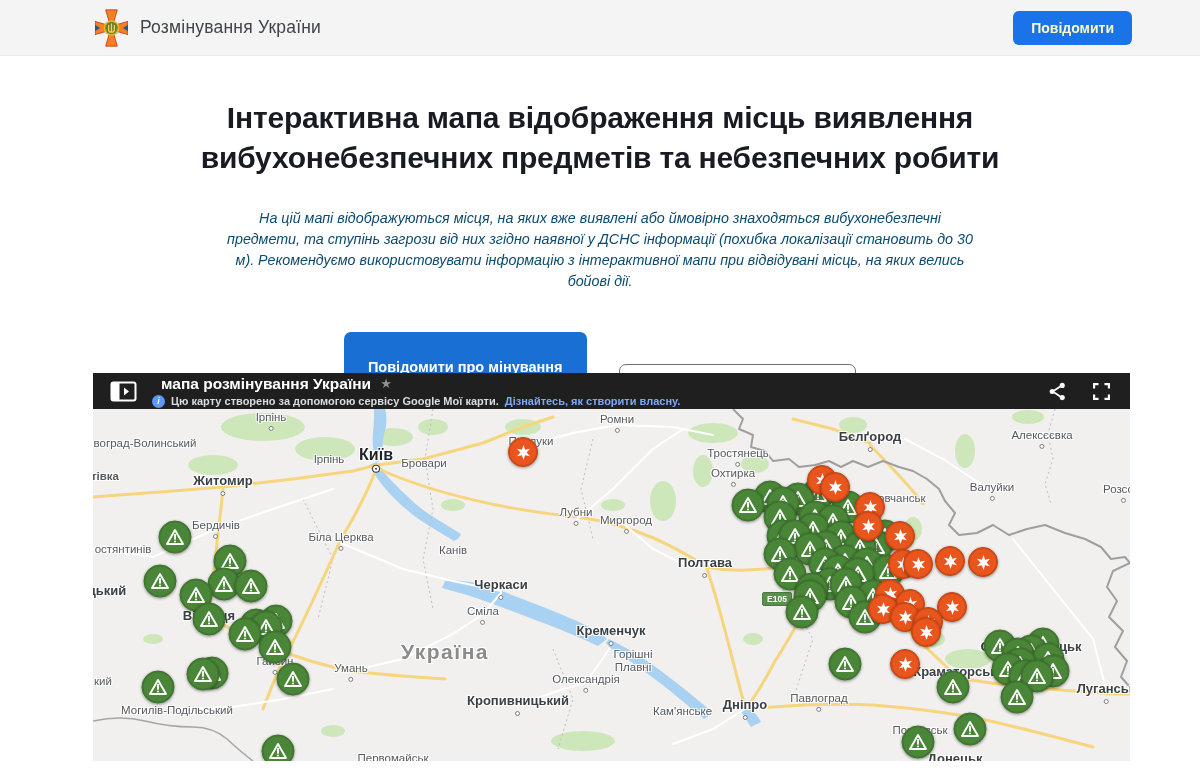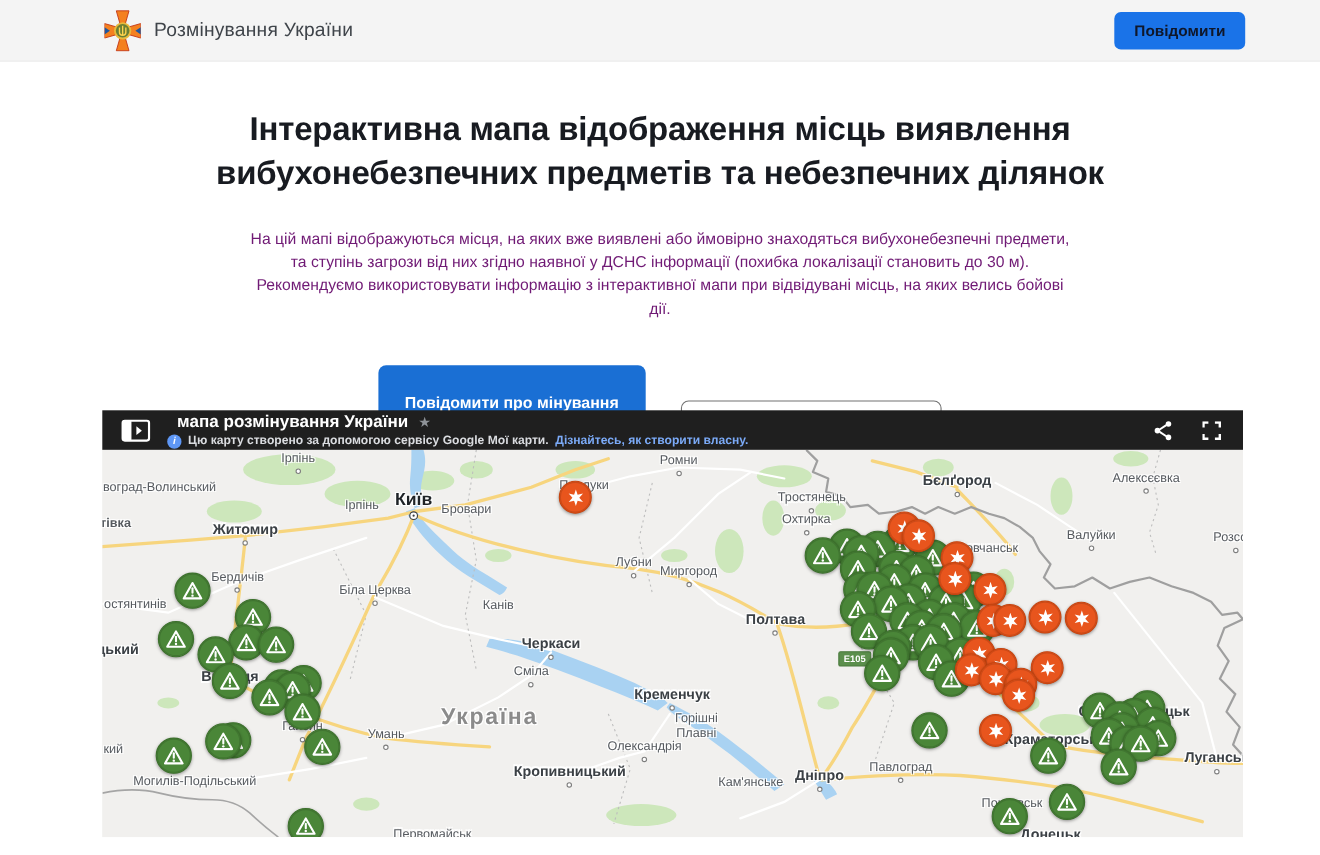--- a/index.html
+++ b/index.html
@@ -6,30 +6,30 @@
   html,body { width:1200px; height:777px; overflow:hidden; background:#fff;
               font-family:"Liberation Sans", sans-serif; }
 
   
   .site-header { position:absolute; top:0; left:0; width:1200px; height:56px;
                  background:#f4f4f4; border-bottom:1px solid #ececec; }
   .hwrap { height:100%; display:flex; align-items:center; justify-content:space-between;
            padding:0 68px 0 95px; }
   .brand { display:flex; align-items:center; gap:12px; cursor:pointer; }
   .brand-title { font-size:17.5px; color:#3f444a; letter-spacing:.2px; }
-  .btn-blue { background:#1a73e8; color:#0f172a; border:none; border-radius:6px;
+  .btn-blue { background:#1a73e8; color:#fef9c3; border:none; border-radius:6px;
               padding:9px 18px; font-size:14px; font-weight:600; cursor:pointer;
               font-family:"Liberation Sans", sans-serif; }
 
   
   .hero { position:absolute; top:56px; left:0; width:1200px; text-align:center; }
   h1 { margin-top:42px; font-size:30px; line-height:40px; font-weight:700;
        color:#181b21; letter-spacing:-.2px; }
   .desc { max-width:748px; margin:30px auto 0; font-size:14.3px; line-height:21px;
-          color:#701a75; }
+          color:#0c4a6e;font-style:italic; }
   .cta-row { display:flex; justify-content:center; gap:32px; margin-top:40px; }
   .btn-primary { background:#1a6fd4; color:#fff; border:none; border-radius:7px;
                  padding:10px 24px; font-size:14.5px; font-weight:600; cursor:pointer;
                  font-family:"Liberation Sans", sans-serif; }
   .btn-outline { background:#fff; color:#1a73e8; border:1px solid #737373; border-radius:7px;
                  padding:10px 24px; font-size:14.5px; font-weight:600; cursor:pointer;
                  font-family:"Liberation Sans", sans-serif;margin-top:32px; }
 
   
   .map-widget { position:absolute; left:93px; top:373px; width:1037px; height:404px; }
@@ -96,21 +96,21 @@
         <circle cx="20" cy="22" r="7.5" fill="#6b7f33"></circle>
         <path d="M20,16.5 v11 M16.5,18.5 v5.5 q0,3 3.5,3 q3.5,0 3.5,-3 v-5.5" fill="none" stroke="#ffd34d" stroke-width="1.5"></path>
       </svg>
       <span class="brand-title">Розмінування України</span>
     </div>
     <button class="btn-blue">Повідомити</button>
   </div>
 </header>
 
 <main class="hero">
-  <h1><span>Інтерактивна мапа відображення місць виявлення</span><br><span>вибухонебезпечних предметів та небезпечних ділянок</span></h1>
+  <h1><span>Інтерактивна мапа відображення місць виявлення</span><br><span>вибухонебезпечних предметів та небезпечних робити</span></h1>
   <p class="desc">На цій мапі відображуються місця, на яких вже виявлені або ймовірно знаходяться вибухонебезпечні предмети, та ступінь загрози від них згідно наявної у ДСНС інформації (похибка локалізації становить до 30 м). Рекомендуємо використовувати інформацію з інтерактивної мапи при відвідувані місць, на яких велись бойові дії.</p>
   <div class="cta-row">
     <button class="btn-primary">Повідомити про мінування</button>
     <button class="btn-outline">Що робити з вибухівкою?</button>
   </div>
 </main>
 
 <section class="map-widget">
   <div class="map-header">
     <svg class="toggle-ic" viewBox="0 0 27 21">

